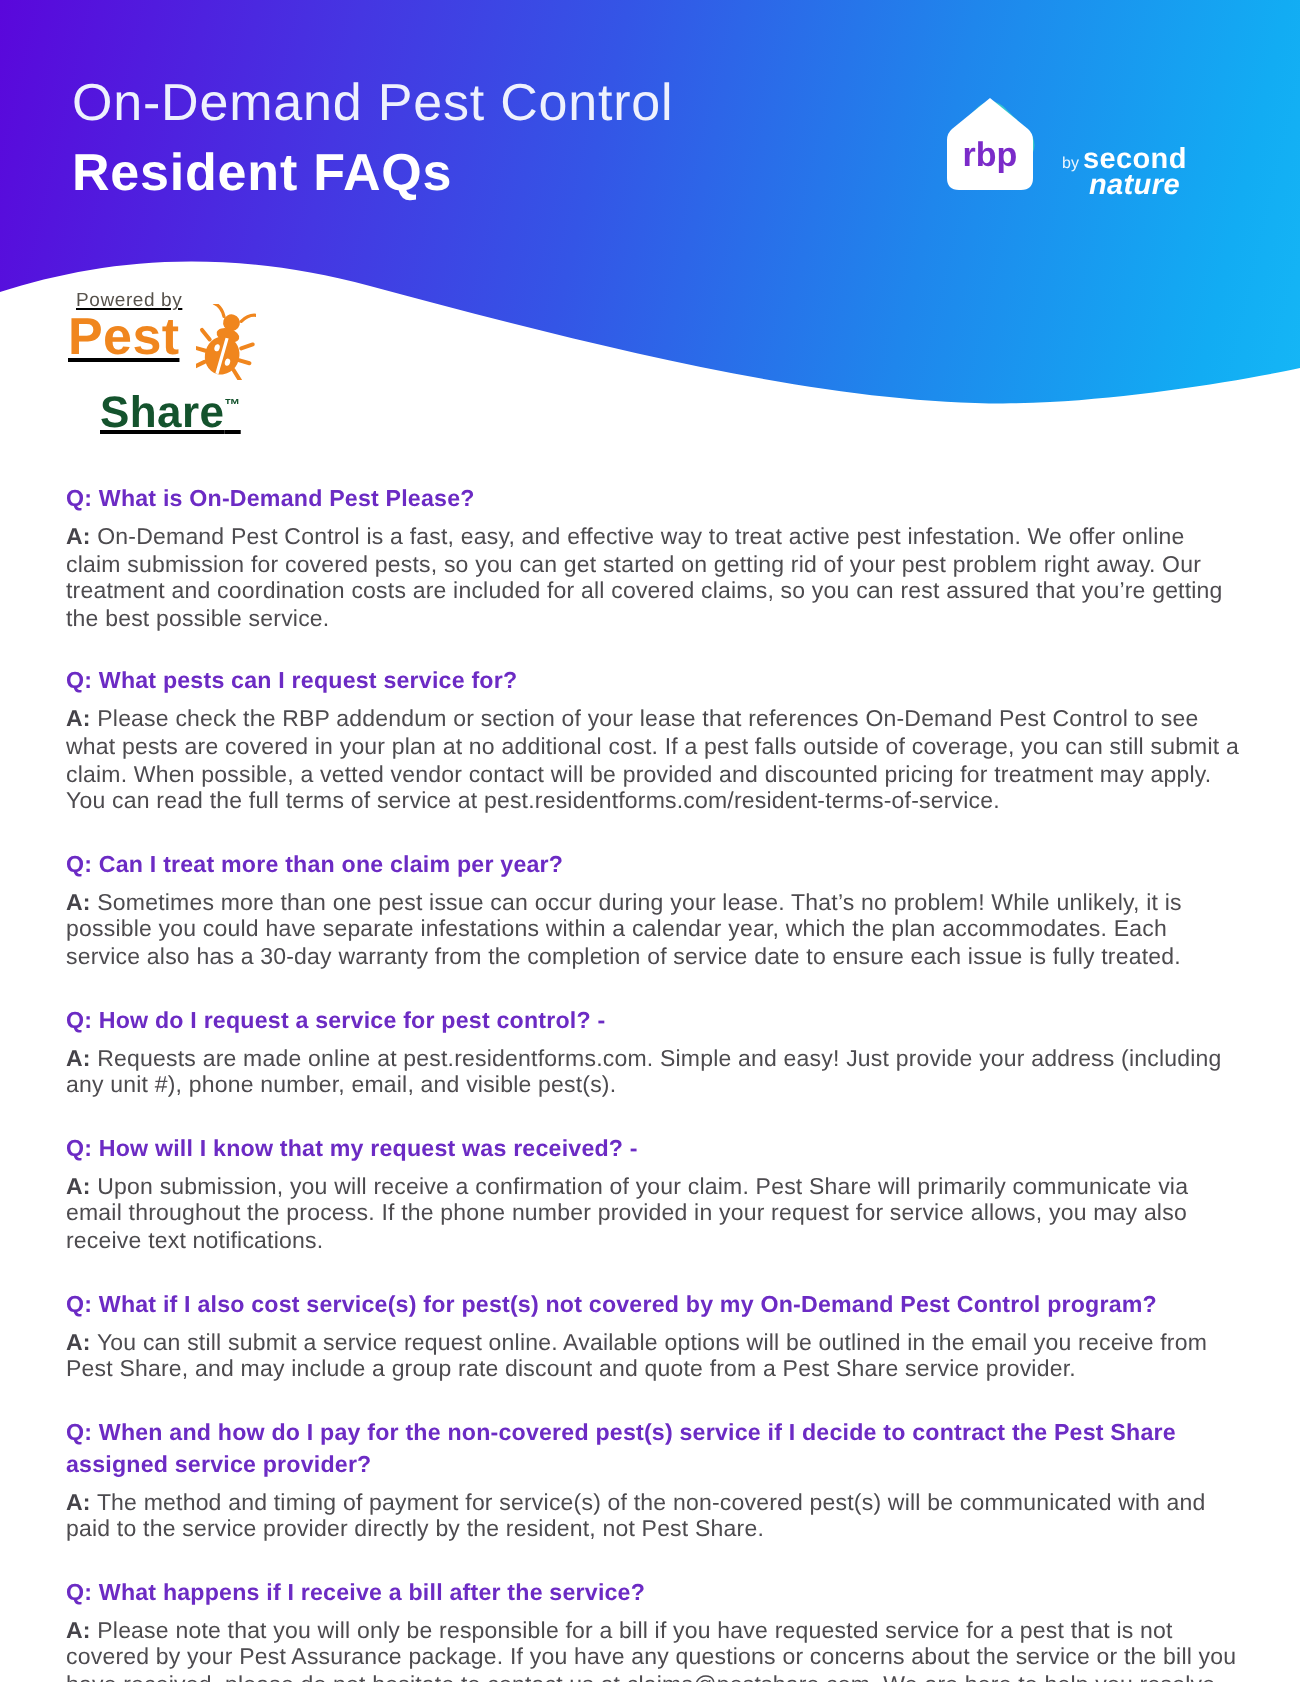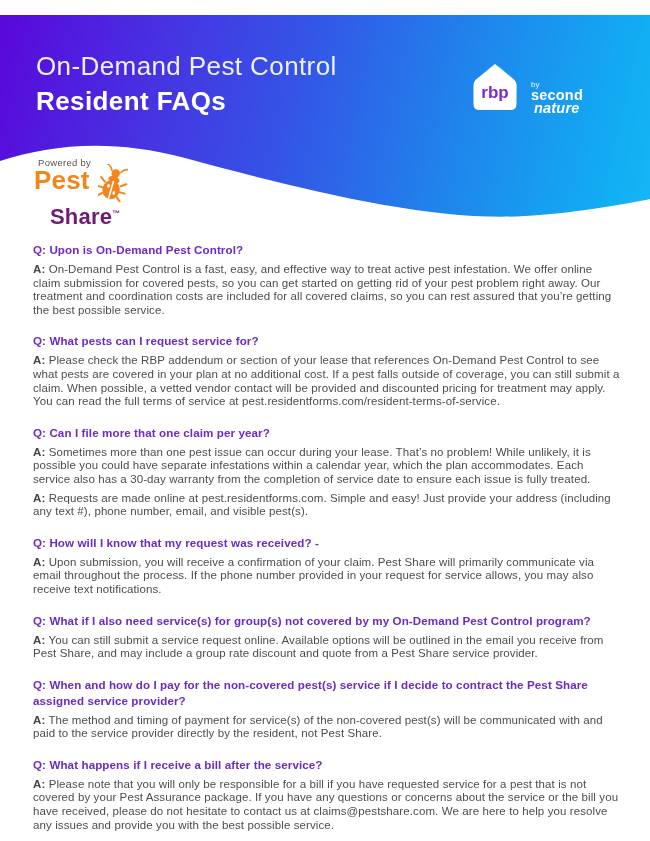--- a/index.html
+++ b/index.html
@@ -3,46 +3,46 @@
 <meta charset="utf-8">
 <style>
   * { margin:0; padding:0; box-sizing:border-box; }
   html,body { background:#ffffff; }
   .page {
     position:relative; width:650px; height:841px; background:#ffffff;
     overflow:hidden; font-family:"Liberation Sans", sans-serif;
   }
 
   
-  .header { position:absolute; top:15px; left:0; width:650px; height:215px; }
+  .header { position:absolute; top:0; left:0; width:650px; height:215px; }
   .header-bg {
     position:absolute; inset:0;
     background:linear-gradient(103deg,#5a07db 0%,#4536e2 26%,#3455e6 45%,#1f86ec 70%,#12acf3 92%,#15b7f6 100%);
   }
   .wave { position:absolute; left:0; bottom:0; width:650px; height:215px; display:block; }
 
   .titles { position:absolute; left:36px; top:36px; color:#ffffff; }
   .title-line1 { font-size:26px; font-weight:400; letter-spacing:0.4px; color:#eef1fd; line-height:30px; }
   .title-line2 { font-size:26px; font-weight:700; letter-spacing:0.4px; margin-top:5px; line-height:30px; }
 
   .brand { position:absolute; left:468px; top:44px; display:flex; align-items:flex-end; }
   .rbp-badge { position:relative; width:54px; height:56px; }
   .rbp-badge svg { display:block; }
-  .brand-text { display:flex; align-items:flex-start; margin-left:9px; color:#ffffff;flex-direction:column; }
+  .brand-text { display:flex; align-items:flex-start; margin-left:9px; color:#ffffff; }
   .brand-by { font-size:8px; font-weight:400; margin-top:3px; margin-right:2px; opacity:0.92; }
   .brand-lines { font-size:14.5px; font-weight:700; line-height:13px; letter-spacing:0.2px; }
   .brand-lines .l2 { margin-left:3px;font-style:italic; }
 
   
-  .pestshare { position:absolute; left:34px; top:157px; }
+  .pestshare { position:absolute; left:34px; top:145px;text-decoration:underline; }
   .ps-powered { font-size:9.5px; color:#57524c; letter-spacing:0.3px; margin-left:4px; }
   .ps-row1 { display:flex; align-items:flex-start; margin-top:1px; }
   .ps-word1 { font-size:26px; font-weight:700; color:#f0861e; letter-spacing:0.2px; line-height:22px; }
   .ps-bug { margin-left:8px; margin-top:-5px; }
-  .ps-row2 { font-size:22px; font-weight:700; color:#701a75; letter-spacing:0.2px; line-height:20px; margin-left:16px; margin-top:-2px; }
+  .ps-row2 { font-size:22px; font-weight:700; color:#14532d; letter-spacing:0.2px; line-height:20px; margin-left:16px; margin-top:-2px; }
   .ps-tm { font-size:8px; vertical-align:super; font-weight:700; }
 
   
   .faq { position:absolute; left:33px; top:226px; width:587px; }
   .q {
     color:#6c2bc4; font-weight:700; font-size:11.6px; line-height:16px;
     margin-top:16px; letter-spacing:0.1px;
   }
   .a {
     color:#4d4b4f; font-size:11.5px; line-height:13.6px; margin-top:5px;
@@ -108,35 +108,36 @@
             <ellipse cx="18.5" cy="28.5" rx="1.3" ry="1.8" fill="#ffffff"></ellipse>
           </g>
         </svg>
       </span>
     </div>
     <div class="ps-row2"><span>Share</span><span class="ps-tm">™</span></div>
   </div>
 
   <div class="faq">
 
-    <div class="q">Q: Upon is On-Demand Pest Control?</div>
+    <div class="q">Q: What is On-Demand Pest Please?</div>
     <div class="a"><strong>A:</strong> <span>On-Demand Pest Control is a fast, easy, and effective way to treat active pest infestation. We offer online claim submission for covered pests, so you can get started on getting rid of your pest problem right away. Our treatment and coordination costs are included for all covered claims, so you can rest assured that you’re getting the best possible service.</span></div>
 
     <div class="q">Q: What pests can I request service for?</div>
     <div class="a"><strong>A:</strong> <span>Please check the RBP addendum or section of your lease that references On-Demand Pest Control to see what pests are covered in your plan at no additional cost. If a pest falls outside of coverage, you can still submit a claim. When possible, a vetted vendor contact will be provided and discounted pricing for treatment may apply. You can read the full terms of service at pest.residentforms.com/resident-terms-of-service.</span></div>
 
-    <div class="q">Q: Can I file more that one claim per year?</div>
+    <div class="q">Q: Can I treat more than one claim per year?</div>
     <div class="a"><strong>A:</strong> <span>Sometimes more than one pest issue can occur during your lease. That’s no problem! While unlikely, it is possible you could have separate infestations within a calendar year, which the plan accommodates. Each service also has a 30-day warranty from the completion of service date to ensure each issue is fully treated.</span></div>
 
-    <div class="a"><strong>A:</strong> <span>Requests are made online at pest.residentforms.com. Simple and easy! Just provide your address (including any text #), phone number, email, and visible pest(s).</span></div>
+    <div class="q">Q: How do I request a service for pest control? -</div>
+    <div class="a"><strong>A:</strong> <span>Requests are made online at pest.residentforms.com. Simple and easy! Just provide your address (including any unit #), phone number, email, and visible pest(s).</span></div>
 
     <div class="q">Q: How will I know that my request was received? -</div>
     <div class="a"><strong>A:</strong> <span>Upon submission, you will receive a confirmation of your claim. Pest Share will primarily communicate via email throughout the process. If the phone number provided in your request for service allows, you may also receive text notifications.</span></div>
 
-    <div class="q">Q: What if I also need service(s) for group(s) not covered by my On-Demand Pest Control program?</div>
+    <div class="q">Q: What if I also cost service(s) for pest(s) not covered by my On-Demand Pest Control program?</div>
     <div class="a"><strong>A:</strong> <span>You can still submit a service request online. Available options will be outlined in the email you receive from Pest Share, and may include a group rate discount and quote from a Pest Share service provider.</span></div>
 
     <div class="q">Q: When and how do I pay for the non-covered pest(s) service if I decide to contract the Pest Share assigned service provider?</div>
     <div class="a"><strong>A:</strong> <span>The method and timing of payment for service(s) of the non-covered pest(s) will be communicated with and paid to the service provider directly by the resident, not Pest Share.</span></div>
 
     <div class="q">Q: What happens if I receive a bill after the service?</div>
     <div class="a"><strong>A:</strong> <span>Please note that you will only be responsible for a bill if you have requested service for a pest that is not covered by your Pest Assurance package. If you have any questions or concerns about the service or the bill you have received, please do not hesitate to contact us at claims@pestshare.com. We are here to help you resolve any issues and provide you with the best possible service.</span></div>
 
   </div>
 </div>

